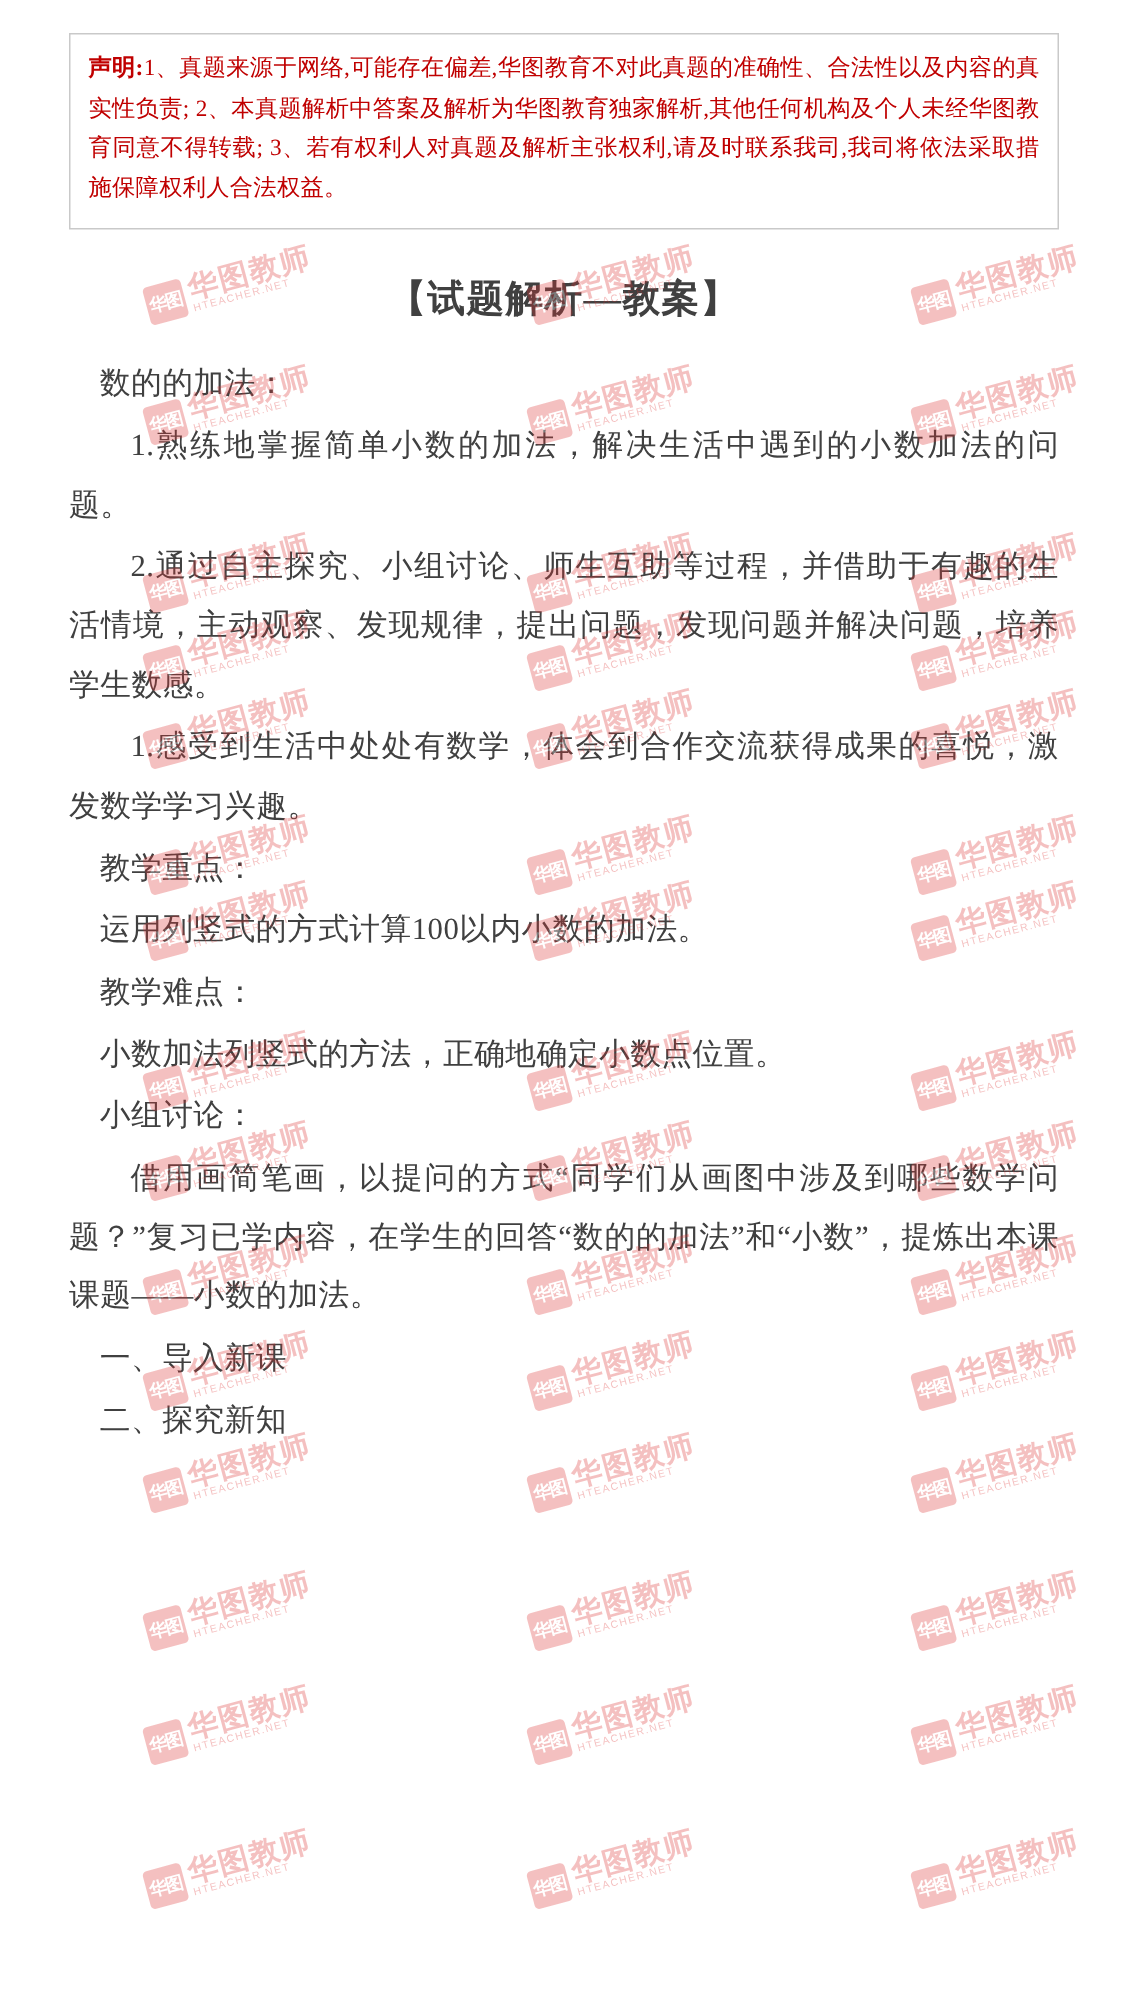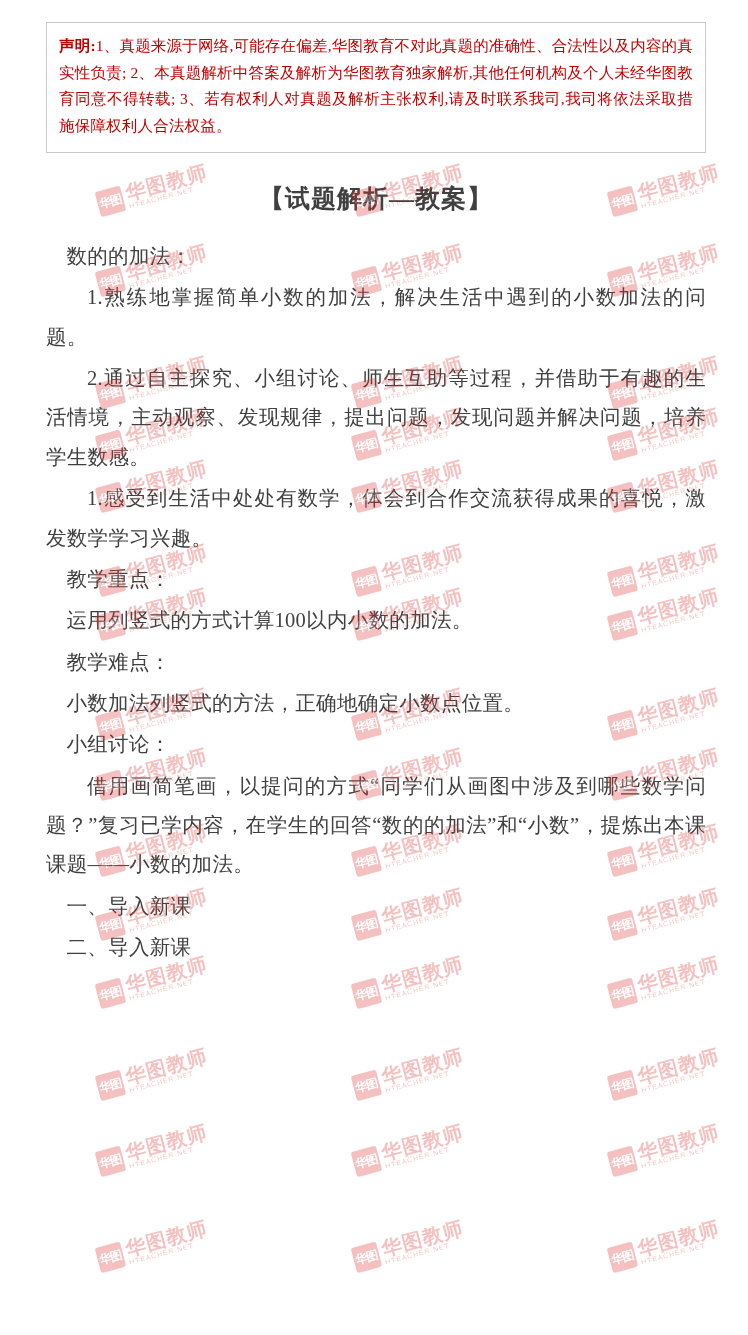--- a/index.html
+++ b/index.html
@@ -133,21 +133,21 @@
   <p class="p indent">1.熟练地掌握简单小数的加法，解决生活中遇到的小数加法的问题。</p>
   <p class="p indent">2.通过自主探究、小组讨论、师生互助等过程，并借助于有趣的生活情境，主动观察、发现规律，提出问题，发现问题并解决问题，培养学生数感。</p>
   <p class="p indent">1.感受到生活中处处有数学，体会到合作交流获得成果的喜悦，激发数学学习兴趣。</p>
   <p class="p indent1">教学重点：</p>
   <p class="p indent1">运用列竖式的方式计算100以内小数的加法。</p>
   <p class="p indent1">教学难点：</p>
   <p class="p indent1">小数加法列竖式的方法，正确地确定小数点位置。</p>
   <p class="p indent1">小组讨论：</p>
   <p class="p indent">借用画简笔画，以提问的方式“同学们从画图中涉及到哪些数学问题？”复习已学内容，在学生的回答“数的的加法”和“小数”，提炼出本课课题——小数的加法。</p>
   <p class="p indent1">一、导入新课</p>
-  <p class="p indent1">二、导入新课</p>
+  <p class="p indent1">二、探究新知</p>
 </div>
 
 <div class="wm-layer">
     <div class="wm" style="left: 96px; top: 176px;">
       <div class="mark">华图</div>
       <div class="txt">
         <div class="t1">华图教师</div>
         <div class="t2">HTEACHER.NET</div>
       </div>
     </div>

